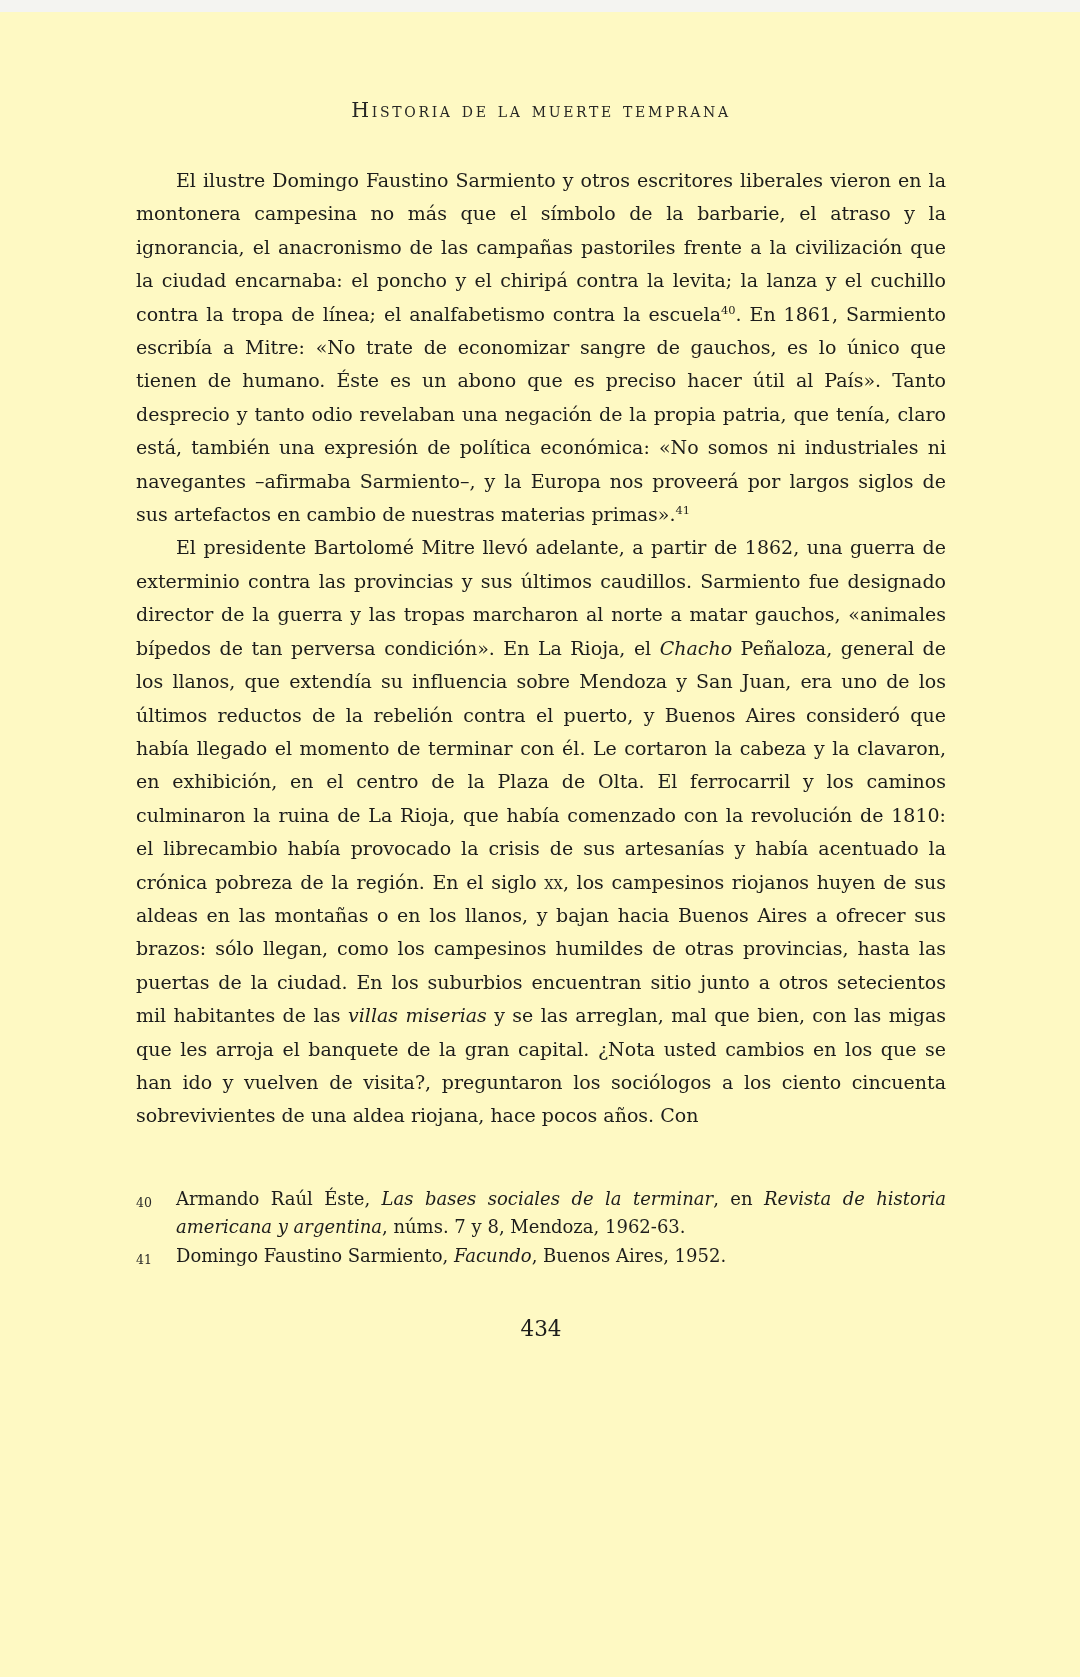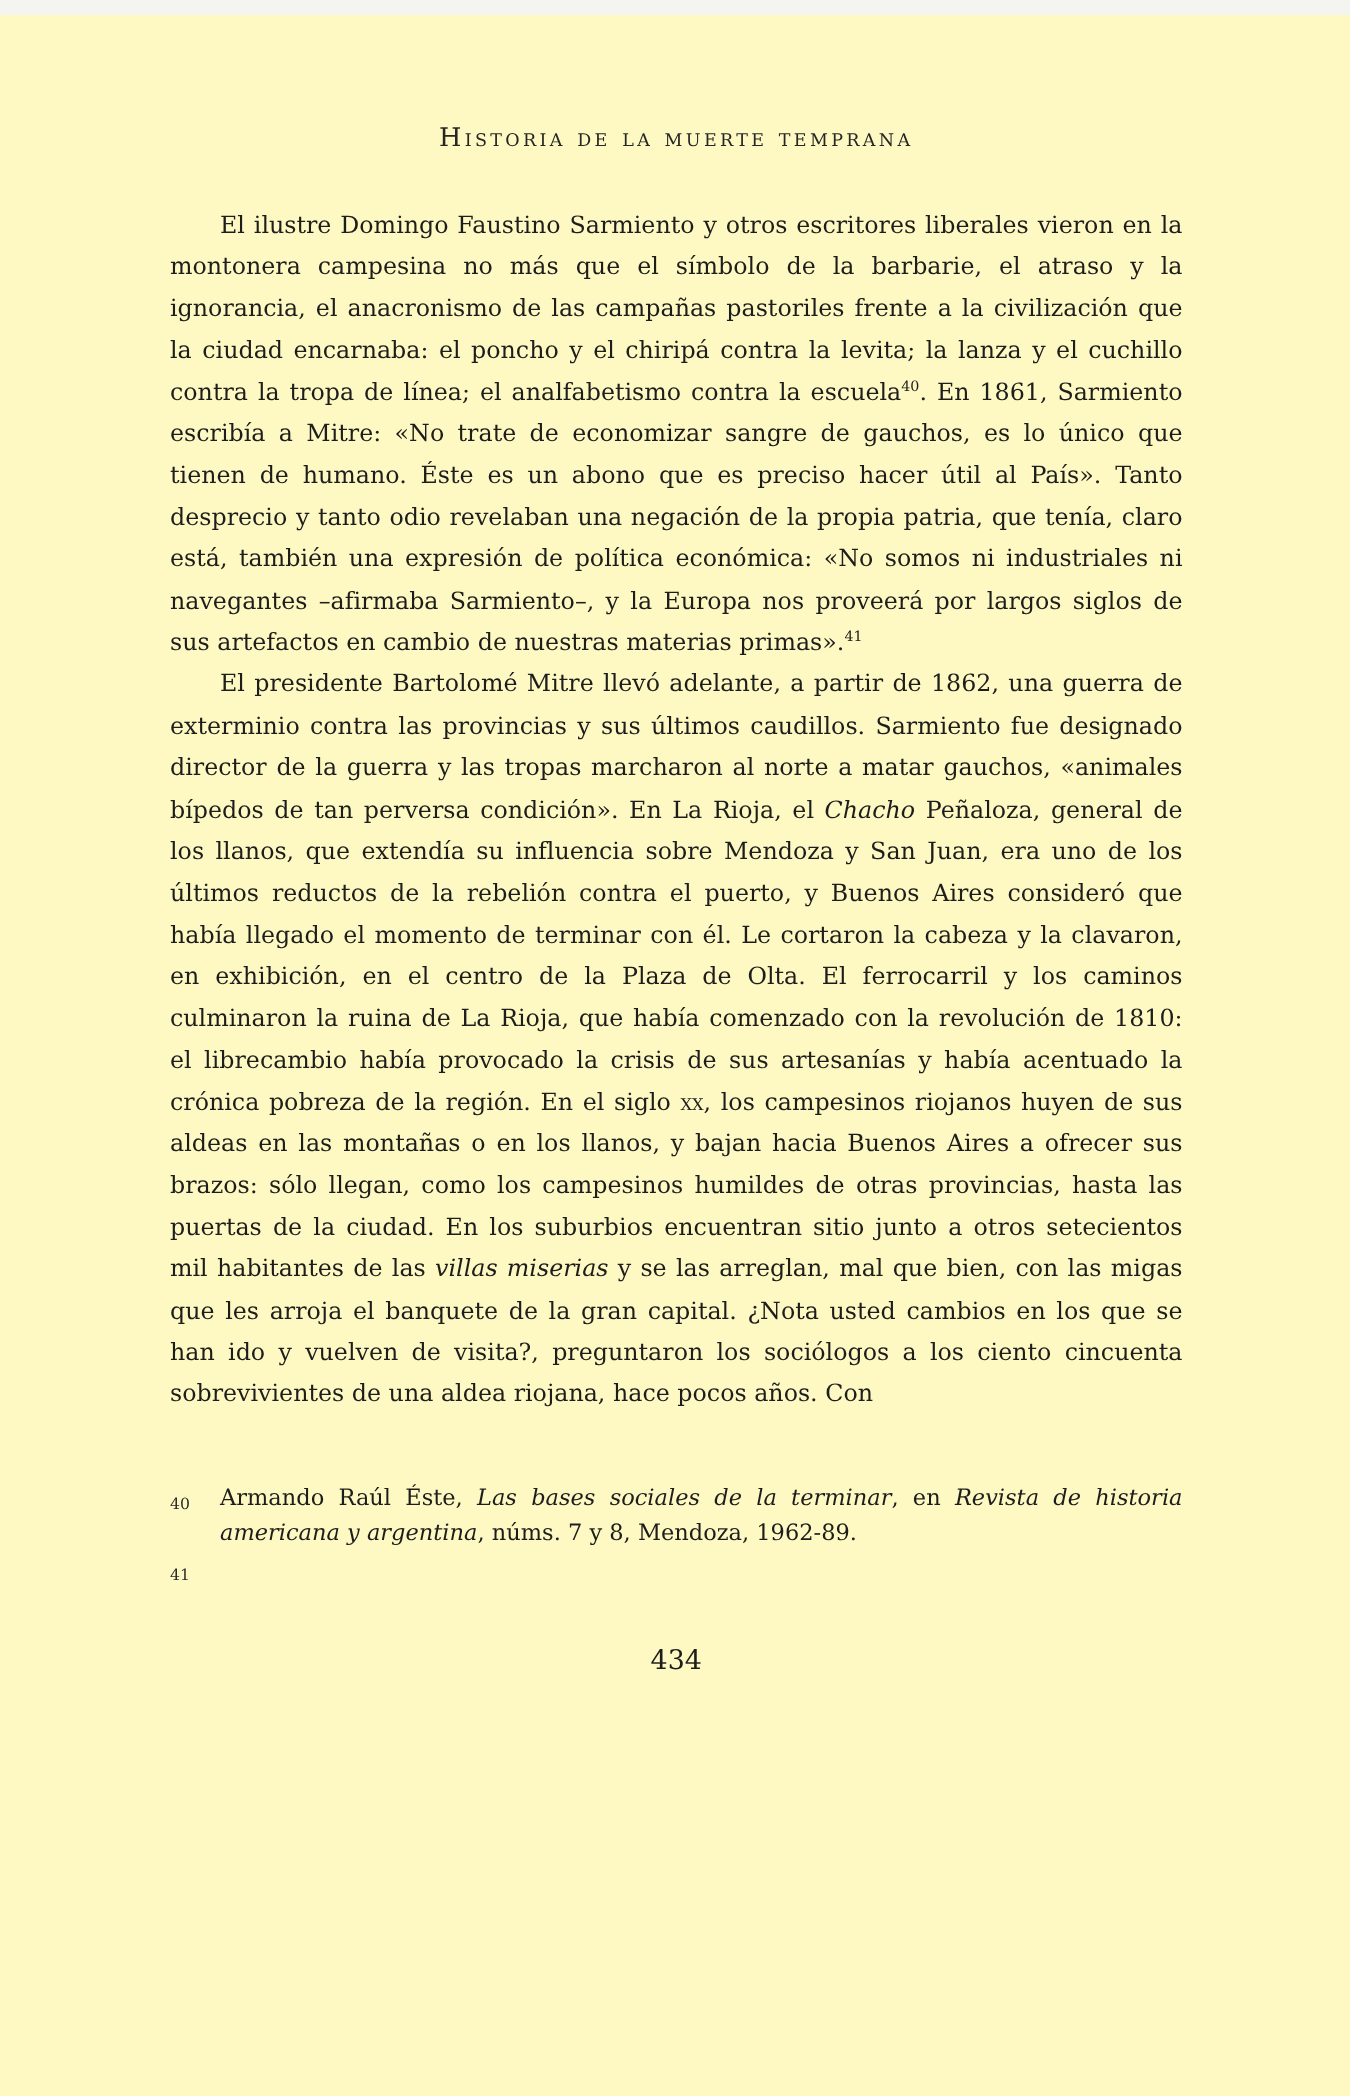--- a/index.html
+++ b/index.html
@@ -85,22 +85,23 @@
   <div class="running-header">Historia de la muerte temprana</div>
 
   <div class="body-text">
     <p class="para"><span>El ilustre Domingo Faustino Sarmiento y otros escritores liberales vieron en la montonera campesina no más que el símbolo de la barbarie, el atraso y la ignorancia, el anacronismo de las campañas pastoriles frente a la civilización que la ciudad encarnaba: el poncho y el chiripá contra la levita; la lanza y el cuchillo contra la tropa de línea; el analfabetismo contra la escuela</span><sup>40</sup><span>. En 1861, Sarmiento escribía a Mitre: «No trate de economizar sangre de gauchos, es lo único que tienen de humano. Éste es un abono que es preciso hacer útil al País». Tanto desprecio y tanto odio revelaban una negación de la propia patria, que tenía, claro está, también una expresión de política económica: «No somos ni industriales ni navegantes –afirmaba Sarmiento–, y la Europa nos proveerá por largos siglos de sus artefactos en cambio de nuestras materias primas».</span><sup>41</sup></p>
     <p class="para"><span>El presidente Bartolomé Mitre llevó adelante, a partir de 1862, una guerra de exterminio contra las provincias y sus últimos caudillos. Sarmiento fue designado director de la guerra y las tropas marcharon al norte a matar gauchos, «animales bípedos de tan perversa condición». En La Rioja, el </span><em>Chacho</em><span> Peñaloza, general de los llanos, que extendía su influencia sobre Mendoza y San Juan, era uno de los últimos reductos de la rebelión contra el puerto, y Buenos Aires consideró que había llegado el momento de terminar con él. Le cortaron la cabeza y la clavaron, en exhibición, en el centro de la Plaza de Olta. El ferrocarril y los caminos culminaron la ruina de La Rioja, que había comenzado con la revolución de 1810: el librecambio había provocado la crisis de sus artesanías y había acentuado la crónica pobreza de la región. En el siglo </span><span class="sc">xx</span><span>, los campesinos riojanos huyen de sus aldeas en las montañas o en los llanos, y bajan hacia Buenos Aires a ofrecer sus brazos: sólo llegan, como los campesinos humildes de otras provincias, hasta las puertas de la ciudad. En los suburbios encuentran sitio junto a otros setecientos mil habitantes de las </span><em>villas miserias</em><span> y se las arreglan, mal que bien, con las migas que les arroja el banquete de la gran capital. ¿Nota usted cambios en los que se han ido y vuelven de visita?, preguntaron los sociólogos a los ciento cincuenta sobrevivientes de una aldea riojana, hace pocos años. Con</span></p>
   </div>
 
   <div class="footnotes">
     <div class="footnote">
       <span class="fn-marker">40</span>
-      <span class="fn-text"><span>Armando Raúl Éste, </span><em>Las bases sociales de la terminar</em><span>, en </span><em>Revista de historia americana y argentina</em><span>, núms. 7 y 8, Mendoza, 1962-89.</span></span>
+      <span class="fn-text"><span>Armando Raúl Éste, </span><em>Las bases sociales de la terminar</em><span>, en </span><em>Revista de historia americana y argentina</em><span>, núms. 7 y 8, Mendoza, 1962-63.</span></span>
     </div>
     <div class="footnote">
       <span class="fn-marker">41</span>
+      <span class="fn-text"><span>Domingo Faustino Sarmiento, </span><em>Facundo</em><span>, Buenos Aires, 1952.</span></span>
     </div>
   </div>
 
   <div class="page-number">434</div>
 
 </div>
 
 </body></html>

